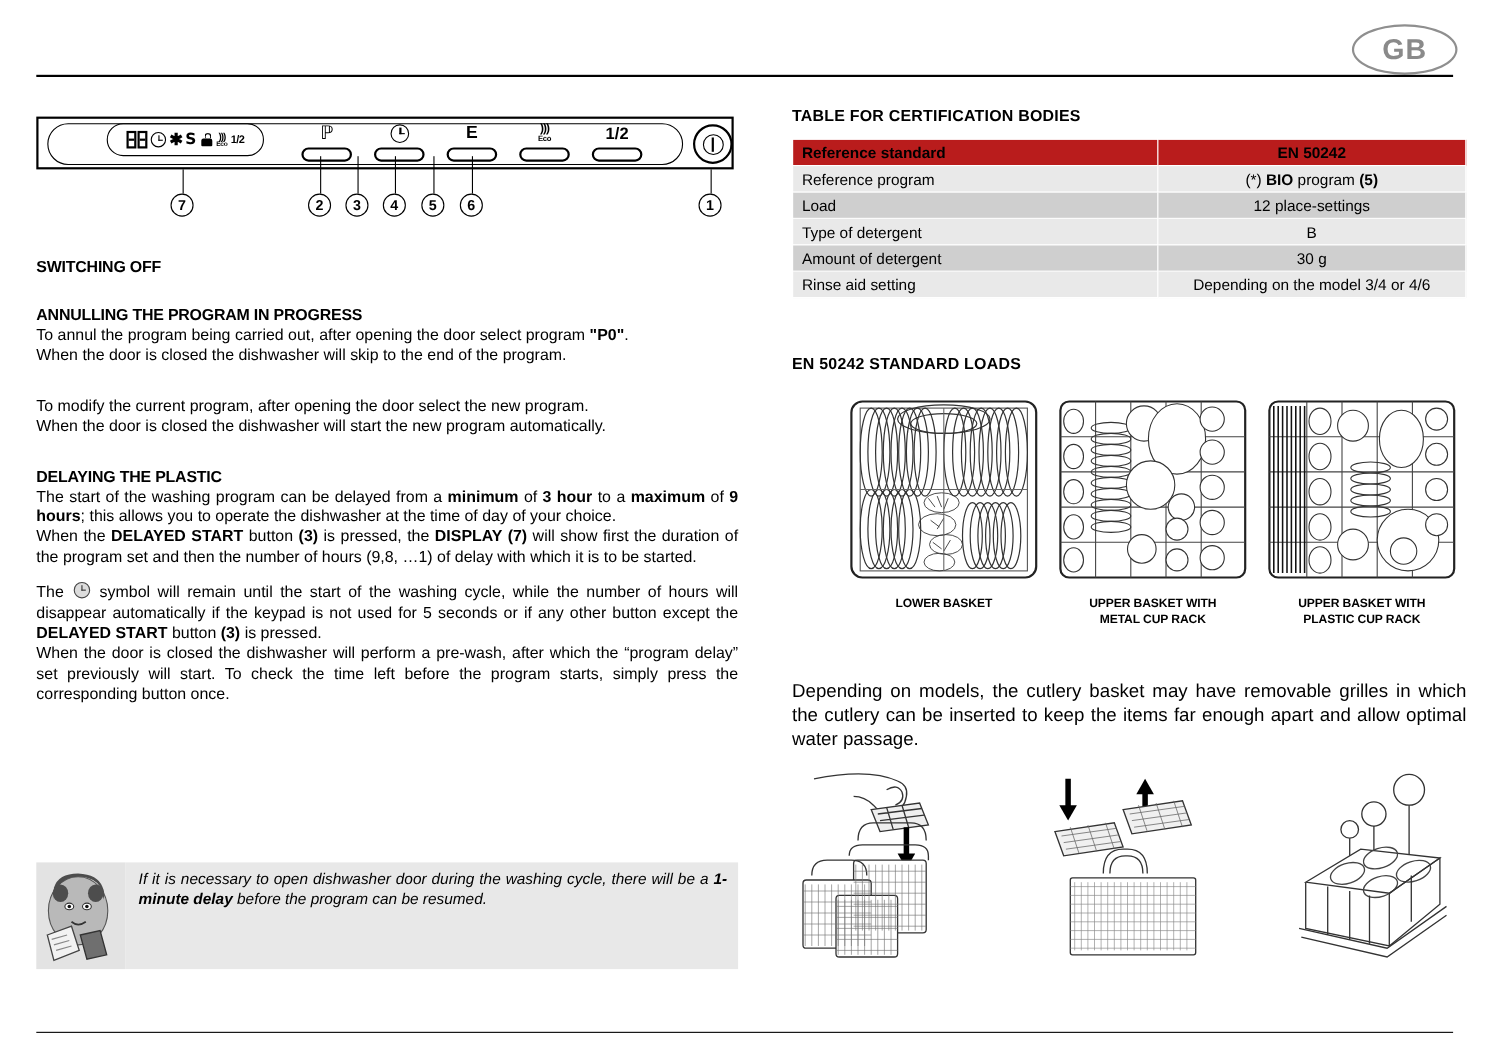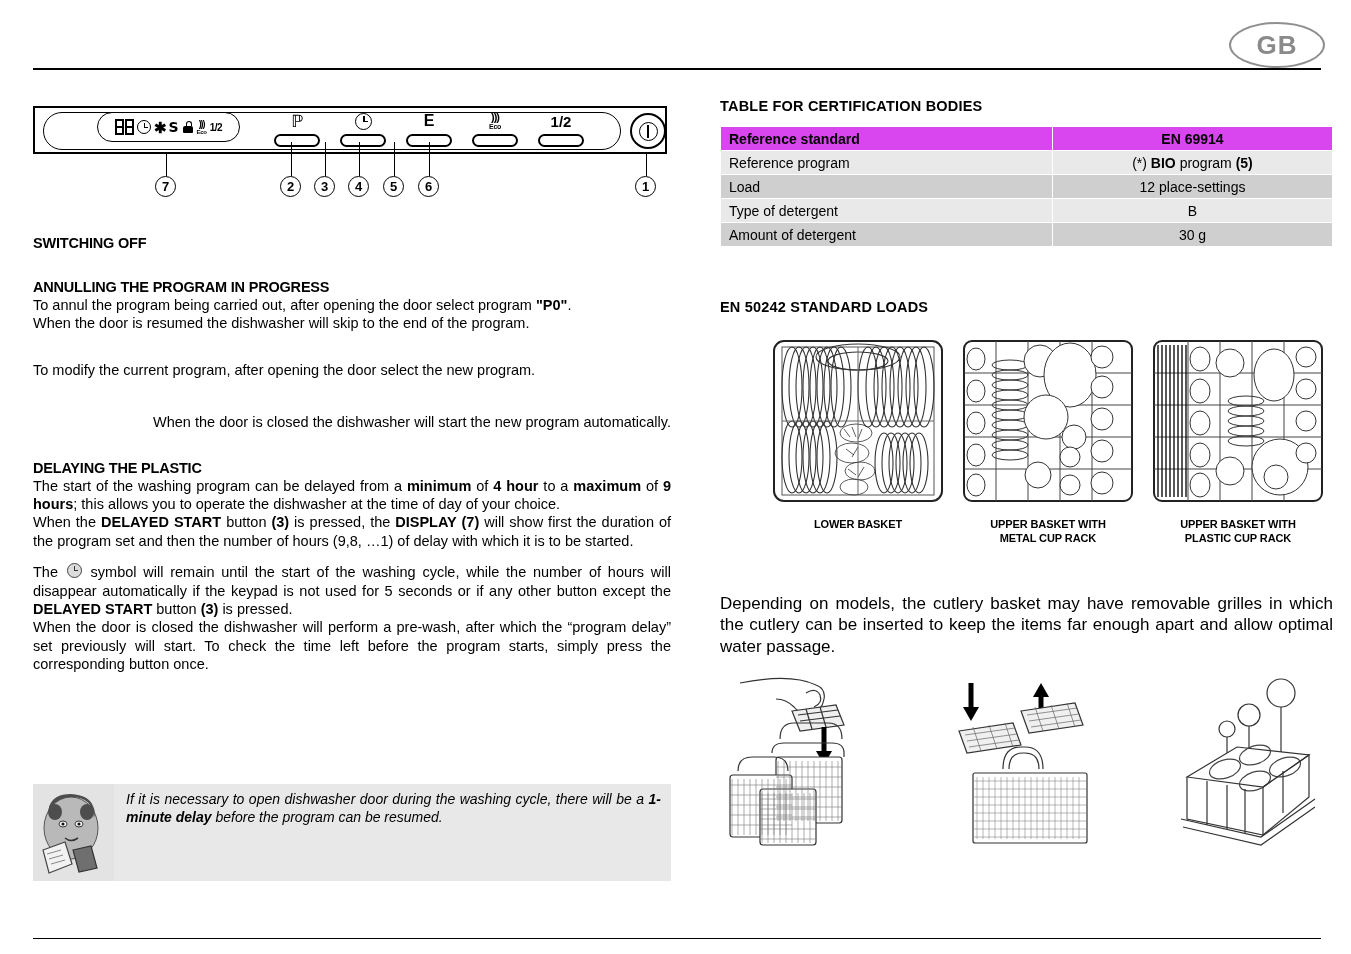--- a/index.html
+++ b/index.html
@@ -141,21 +141,21 @@
     flex:1;background:#e8e8e8;padding:6px 10px 6px 12px;box-sizing:border-box;
     font-size:14px;font-style:italic;line-height:1.3;text-align:justify;
   }
 
   
   h2.rsec{font-size:14.5px;font-weight:bold;margin:0 0 12px 0;letter-spacing:0.2px;}
   table.cert{border-collapse:collapse;width:613px;font-size:14px;}
   table.cert td{padding:3.5px 8px;border:1.5px solid #ffffff;}
   table.cert td.k{width:315px;text-align:left;}
   table.cert td.v{text-align:center;}
-  tr.hdr td{background:#d946ef;font-weight:bold;}
+  tr.hdr td{background:#b91c1c;font-weight:bold;}
   tr.odd td{background:#e9e9e9;}
   tr.even td{background:#cfcfcf;}
 
   .loads{display:flex;justify-content:flex-end;margin-top:4px;}
   .load-item{width:190px;text-align:center;}
   .load-cap{font-size:11px;font-weight:bold;line-height:1.25;margin-top:7px;letter-spacing:-0.1px;}
 
   .rpara{font-size:17px;line-height:1.27;text-align:justify;margin:0;}
 
   .basket-row{display:flex;justify-content:space-between;margin-top:12px;align-items:flex-end;}
@@ -261,31 +261,31 @@
       </div>
     </div>
 
     <div class="blk" style="margin-top:32px;">
       <h2 class="sec">SWITCHING OFF</h2>
     </div>
 
     <div class="blk">
       <h2 class="sec">ANNULLING THE PROGRAM IN PROGRESS</h2>
       <p class="bd"><span>To annul the program being carried out, after opening the door select program </span><b>"P0"</b><span>.</span></p>
-      <p class="bd" style="text-align:left;">When the door is resumed the dishwasher will skip to the end of the program.</p>
+      <p class="bd" style="text-align:left;">When the door is closed the dishwasher will skip to the end of the program.</p>
     </div>
 
     <div class="blk">
       <p class="bd" style="text-align:left;">To modify the current program, after opening the door select the new program.</p>
-      <p class="bd" style="text-align:right;margin-top:34px;">When the door is closed the dishwasher will start the new program automatically.</p>
+      <p class="bd" style="text-align:left;">When the door is closed the dishwasher will start the new program automatically.</p>
     </div>
 
     <div>
       <h2 class="sec">DELAYING THE PLASTIC</h2>
-      <p class="bd"><span>The start of the washing program can be delayed from a </span><b>minimum</b><span> of </span><b>4 hour</b><span> to a </span><b>maximum</b><span> of </span><b>9 hours</b><span>; this allows you to operate the dishwasher at the time of day of your choice.</span></p>
+      <p class="bd"><span>The start of the washing program can be delayed from a </span><b>minimum</b><span> of </span><b>3 hour</b><span> to a </span><b>maximum</b><span> of </span><b>9 hours</b><span>; this allows you to operate the dishwasher at the time of day of your choice.</span></p>
       <p class="bd"><span>When the </span><b>DELAYED START</b><span> button </span><b>(3)</b><span> is pressed, the </span><b>DISPLAY (7)</b><span> will show first the duration of the program set and then the number of hours (9,8, …1) of delay with which it is to be started.</span></p>
       <p class="bd" style="margin-top:13px;"><span>The </span><span class="inline-clock"></span><span> symbol will remain until the start of the washing cycle, while the number of hours will disappear automatically if the keypad is not used for 5 seconds or if any other button except the </span><b>DELAYED START</b><span> button </span><b>(3)</b><span> is pressed.</span></p>
       <p class="bd">When the door is closed the dishwasher will perform a pre-wash, after which the “program delay” set previously will start. To check the time left before the program starts, simply press the corresponding button once.</p>
     </div>
   </div>
 
   <div class="note">
     <div class="note-ico">
       <svg width="70" height="86" viewBox="0 0 70 86" aria-hidden="true">
         <ellipse cx="32" cy="38" rx="27" ry="31" fill="#b9b9b9" stroke="#555" stroke-width="1"></ellipse>
@@ -308,38 +308,42 @@
   </div>
 
   <div class="col-right">
 
     <h2 class="rsec">TABLE FOR CERTIFICATION BODIES</h2>
 
     <table class="cert">
       <tbody>
         <tr class="hdr">
           <td class="k">Reference standard</td>
-          <td class="v">EN 69914</td>
+          <td class="v">EN 50242</td>
         </tr>
         <tr class="odd">
           <td class="k">Reference program</td>
           <td class="v"><span>(*) </span><b>BIO</b><span> program </span><b>(5)</b></td>
         </tr>
         <tr class="even">
           <td class="k">Load</td>
           <td class="v">12 place-settings</td>
         </tr>
         <tr class="odd">
           <td class="k">Type of detergent</td>
           <td class="v">B</td>
         </tr>
         <tr class="even">
           <td class="k">Amount of detergent</td>
           <td class="v">30 g</td>
         </tr>
+        <tr class="odd">
+          <td class="k">Rinse aid setting</td>
+          <td class="v">Depending on the model 3/4 or 4/6</td>
+        </tr>
       </tbody>
     </table>
 
     <h2 class="rsec" style="margin-top:52px;margin-bottom:20px;">EN 50242 STANDARD LOADS</h2>
 
     <div class="loads">
 
       <div class="load-item">
         <svg width="180" height="172" viewBox="0 0 180 172" aria-hidden="true">
           <rect x="6" y="6" width="168" height="160" rx="10" fill="none" stroke="#222" stroke-width="2"></rect>

